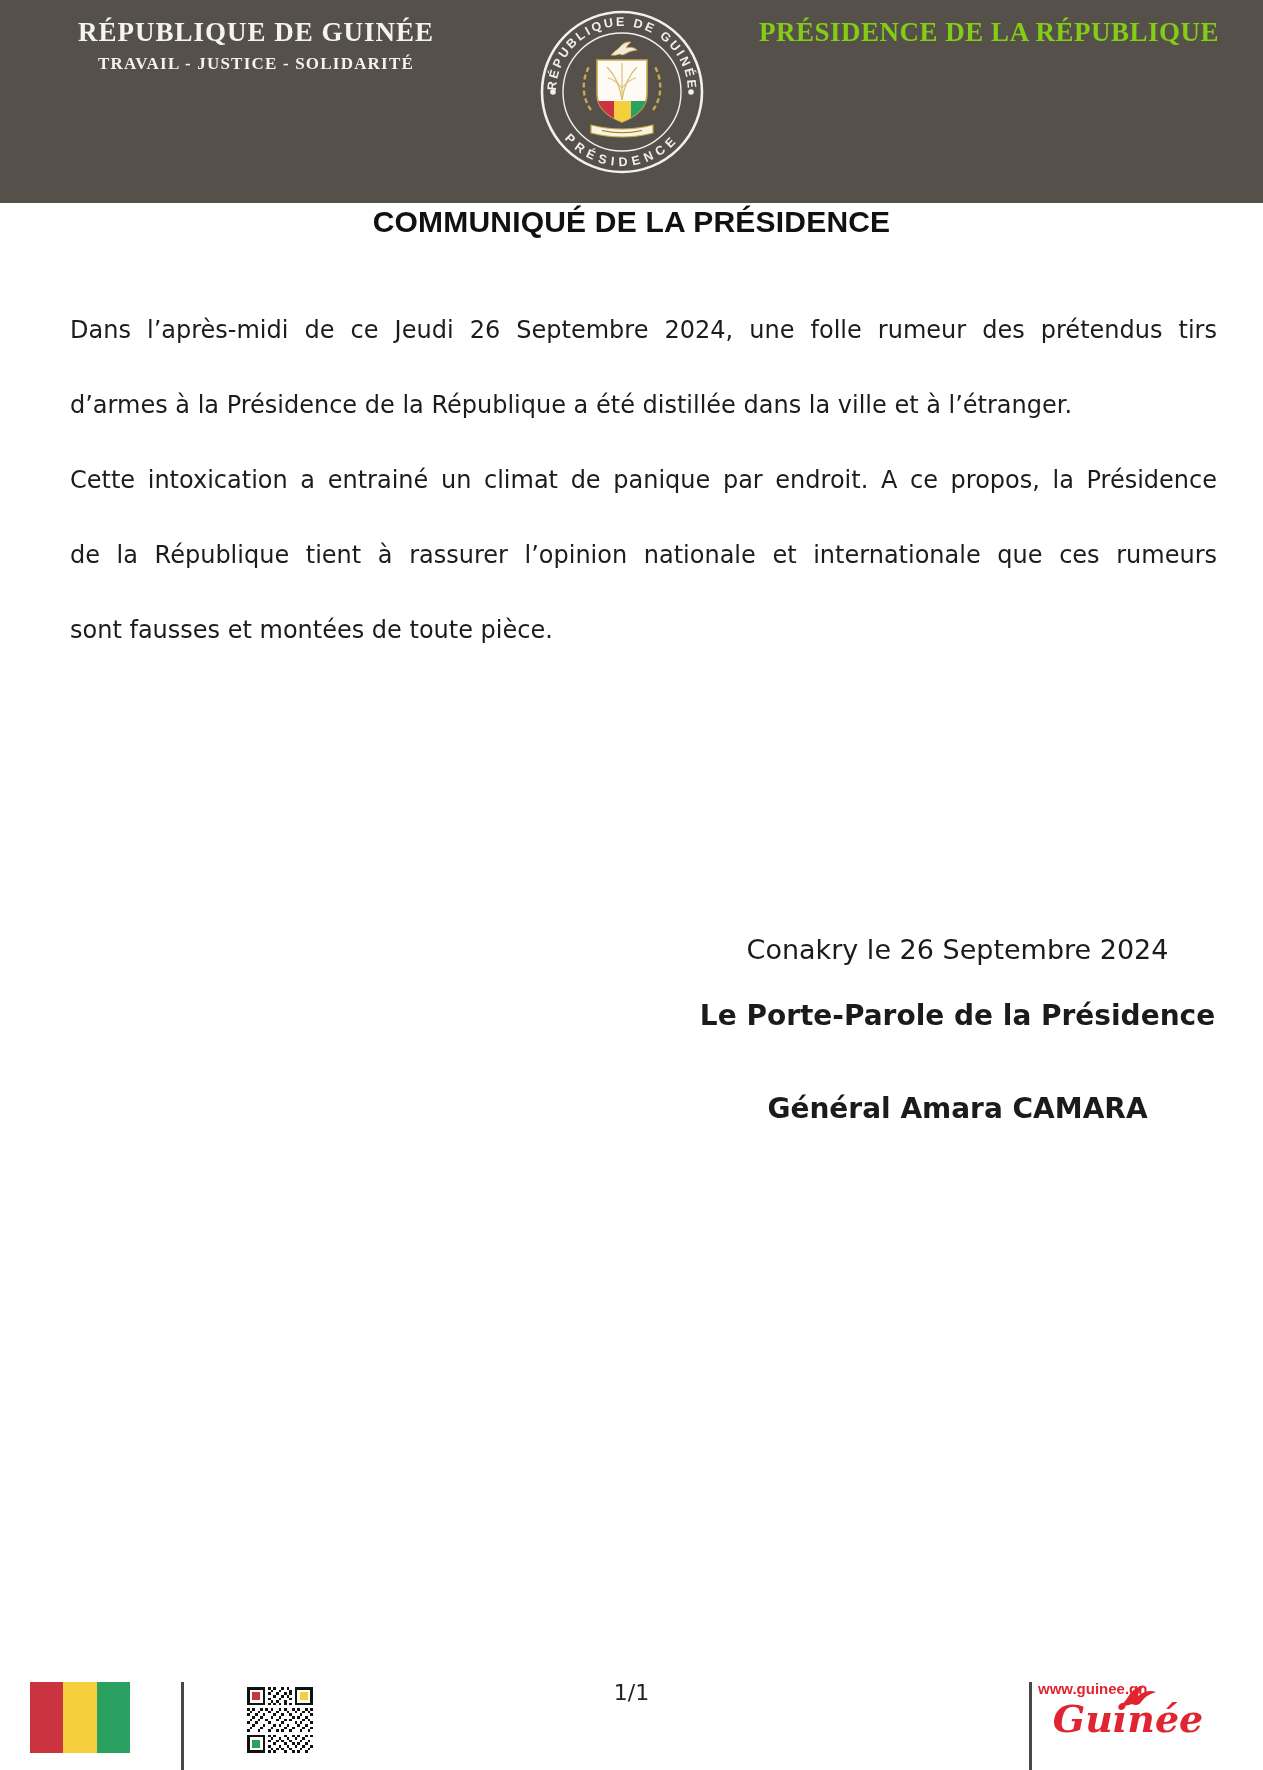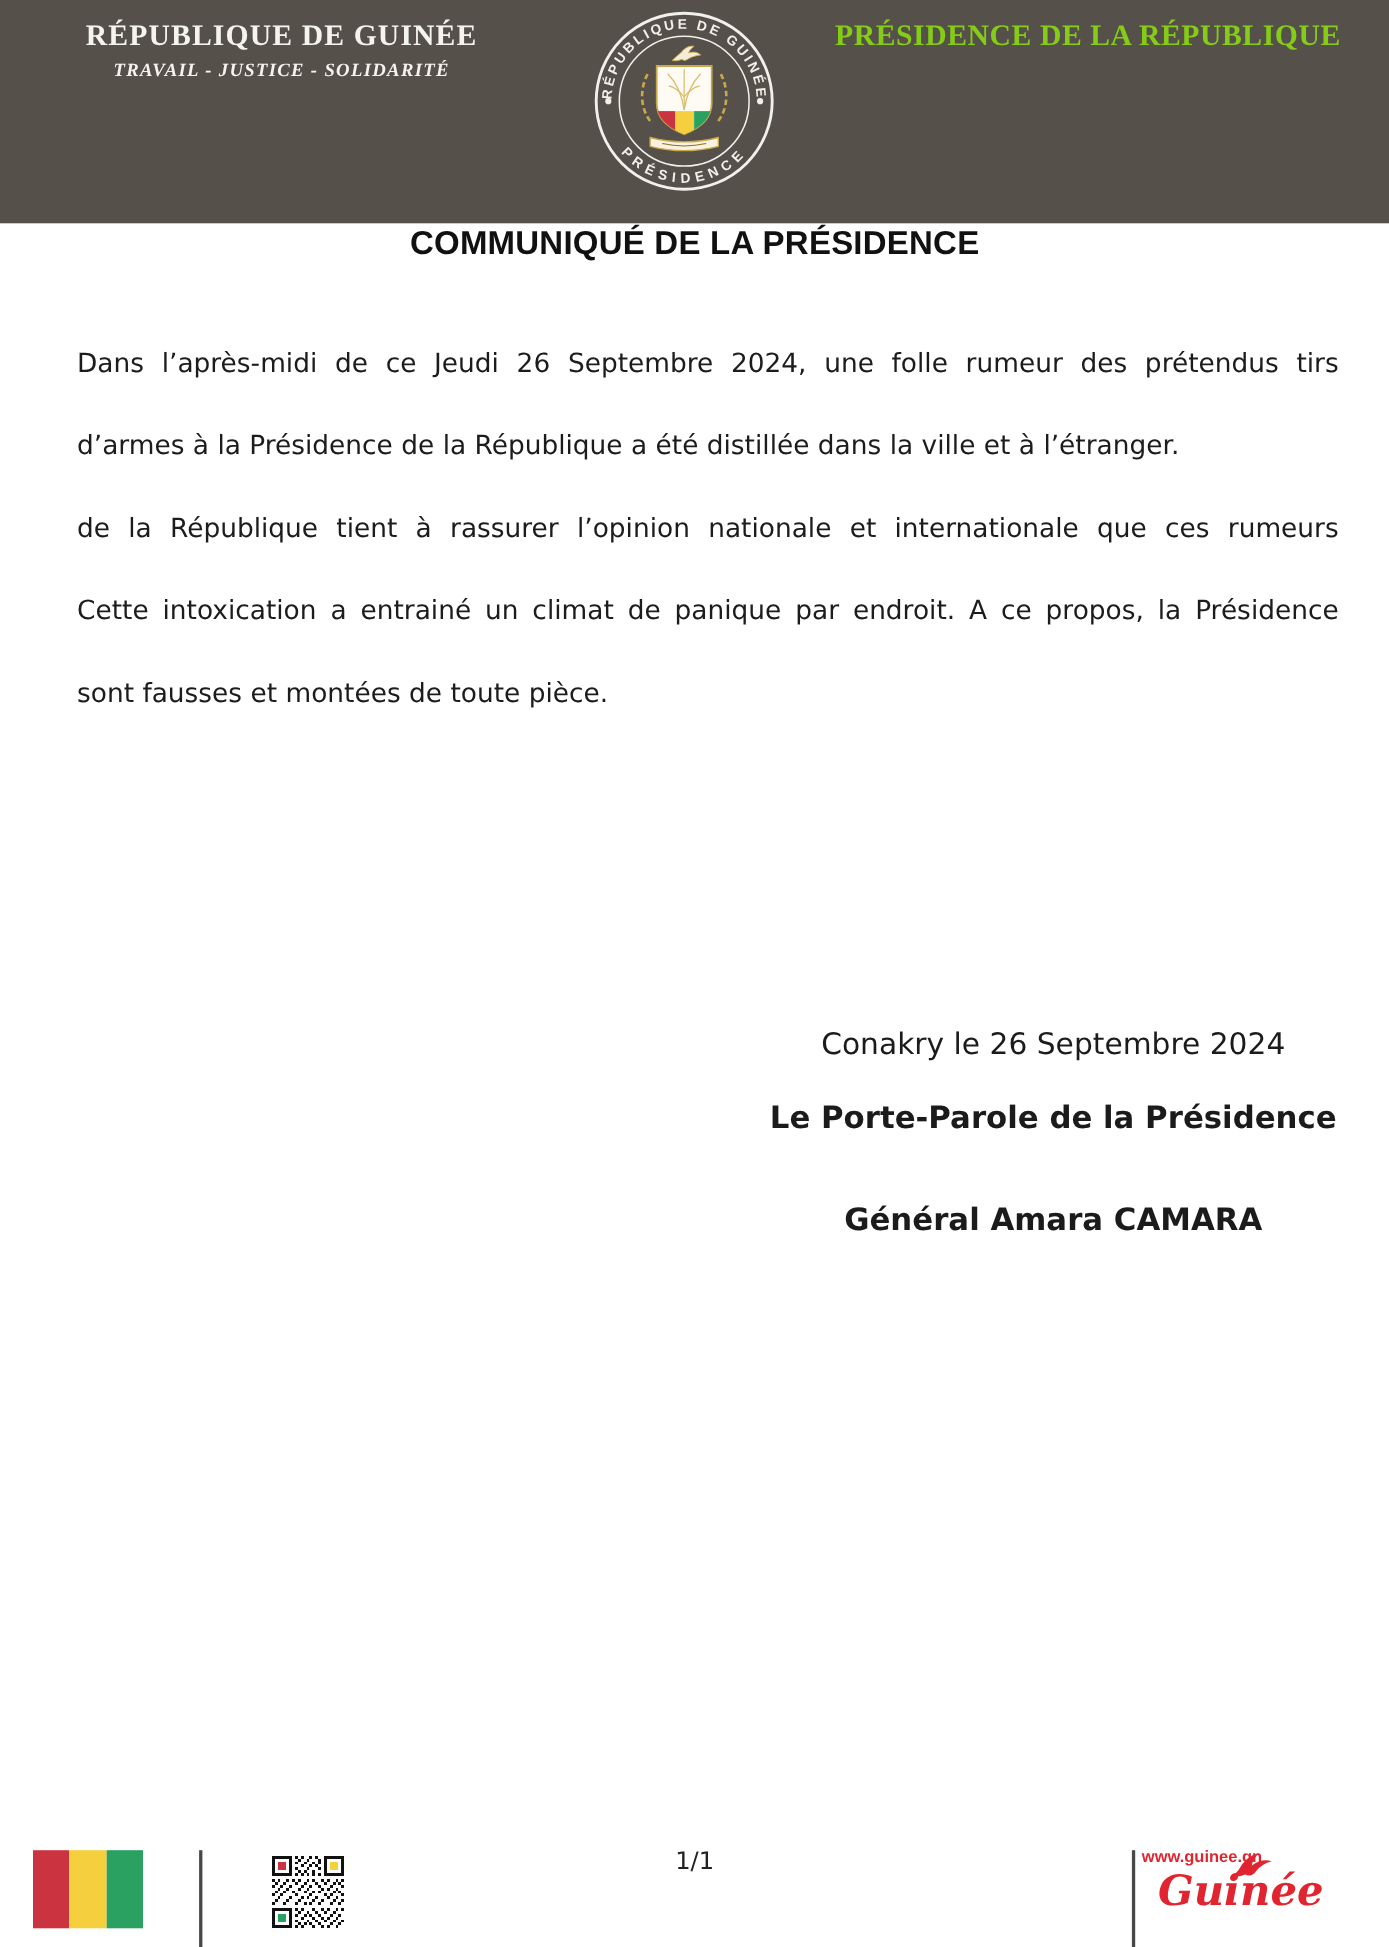--- a/index.html
+++ b/index.html
@@ -4,21 +4,21 @@
 <style>
   html,body{margin:0;padding:0;background:#e8e8e8;}
   .page{position:relative;width:1263px;height:1770px;background:#ffffff;overflow:hidden;
         font-family:"DejaVu Sans",sans-serif;color:#1b1b1b;}
 
   
   .band{position:absolute;left:0;top:0;width:1263px;height:203px;background:#55514a;}
   .hdr-left{position:absolute;left:60px;top:16px;width:392px;text-align:center;color:#f4f3ee;
             font-family:"Liberation Serif",serif;font-weight:bold;}
   .hdr-left .l1{font-size:27px;letter-spacing:1px;line-height:32px;}
-  .hdr-left .l2{font-size:17px;letter-spacing:1.2px;line-height:22px;margin-top:5px;font-style:italic;}
+  .hdr-left .l2{font-size:17px;letter-spacing:1.2px;line-height:22px;margin-top:5px;}
   .hdr-right{position:absolute;left:752px;top:16px;width:474px;text-align:center;color:#84cc16;
              font-family:"Liberation Serif",serif;font-weight:bold;font-size:27px;letter-spacing:.5px;line-height:32px;}
   .seal{position:absolute;left:538px;top:8px;width:168px;height:168px;}
 
   
   .doc-title{position:absolute;left:0;top:205px;width:1263px;text-align:center;
              font-family:"Liberation Sans",sans-serif;font-weight:800;font-size:30px;letter-spacing:.2px;color:#111;}
   .doc-body{position:absolute;left:70px;top:293px;width:1147px;}
   .bodyline{font-size:24px;line-height:75px;height:75px;white-space:nowrap;
             text-align:justify;text-align-last:justify;color:#1c1c1c;}
@@ -103,22 +103,22 @@
   </div>
 
   <div class="doc-title">COMMUNIQUÉ DE LA PRÉSIDENCE</div>
 
   <div class="doc-body">
     <div>
       <div class="bodyline">Dans l’après-midi de ce Jeudi 26 Septembre 2024, une folle rumeur des prétendus tirs</div>
       <div class="bodyline last">d’armes à la Présidence de la République a été distillée dans la ville et à l’étranger.</div>
     </div>
     <div>
+      <div class="bodyline">Cette intoxication a entrainé un climat de panique par endroit. A ce propos, la Présidence</div>
       <div class="bodyline">de la République tient à rassurer l’opinion nationale et internationale que ces rumeurs</div>
-      <div class="bodyline">Cette intoxication a entrainé un climat de panique par endroit. A ce propos, la Présidence</div>
       <div class="bodyline last">sont fausses et montées de toute pièce.</div>
     </div>
     <div>
     </div>
   </div>
 
   <div class="sig sig-date" style="position:absolute;">Conakry le 26 Septembre 2024</div>
   <div class="sig sig-role" style="position:absolute;">Le Porte-Parole de la Présidence</div>
   <div class="sig sig-name" style="position:absolute;">Général Amara CAMARA</div>
 

